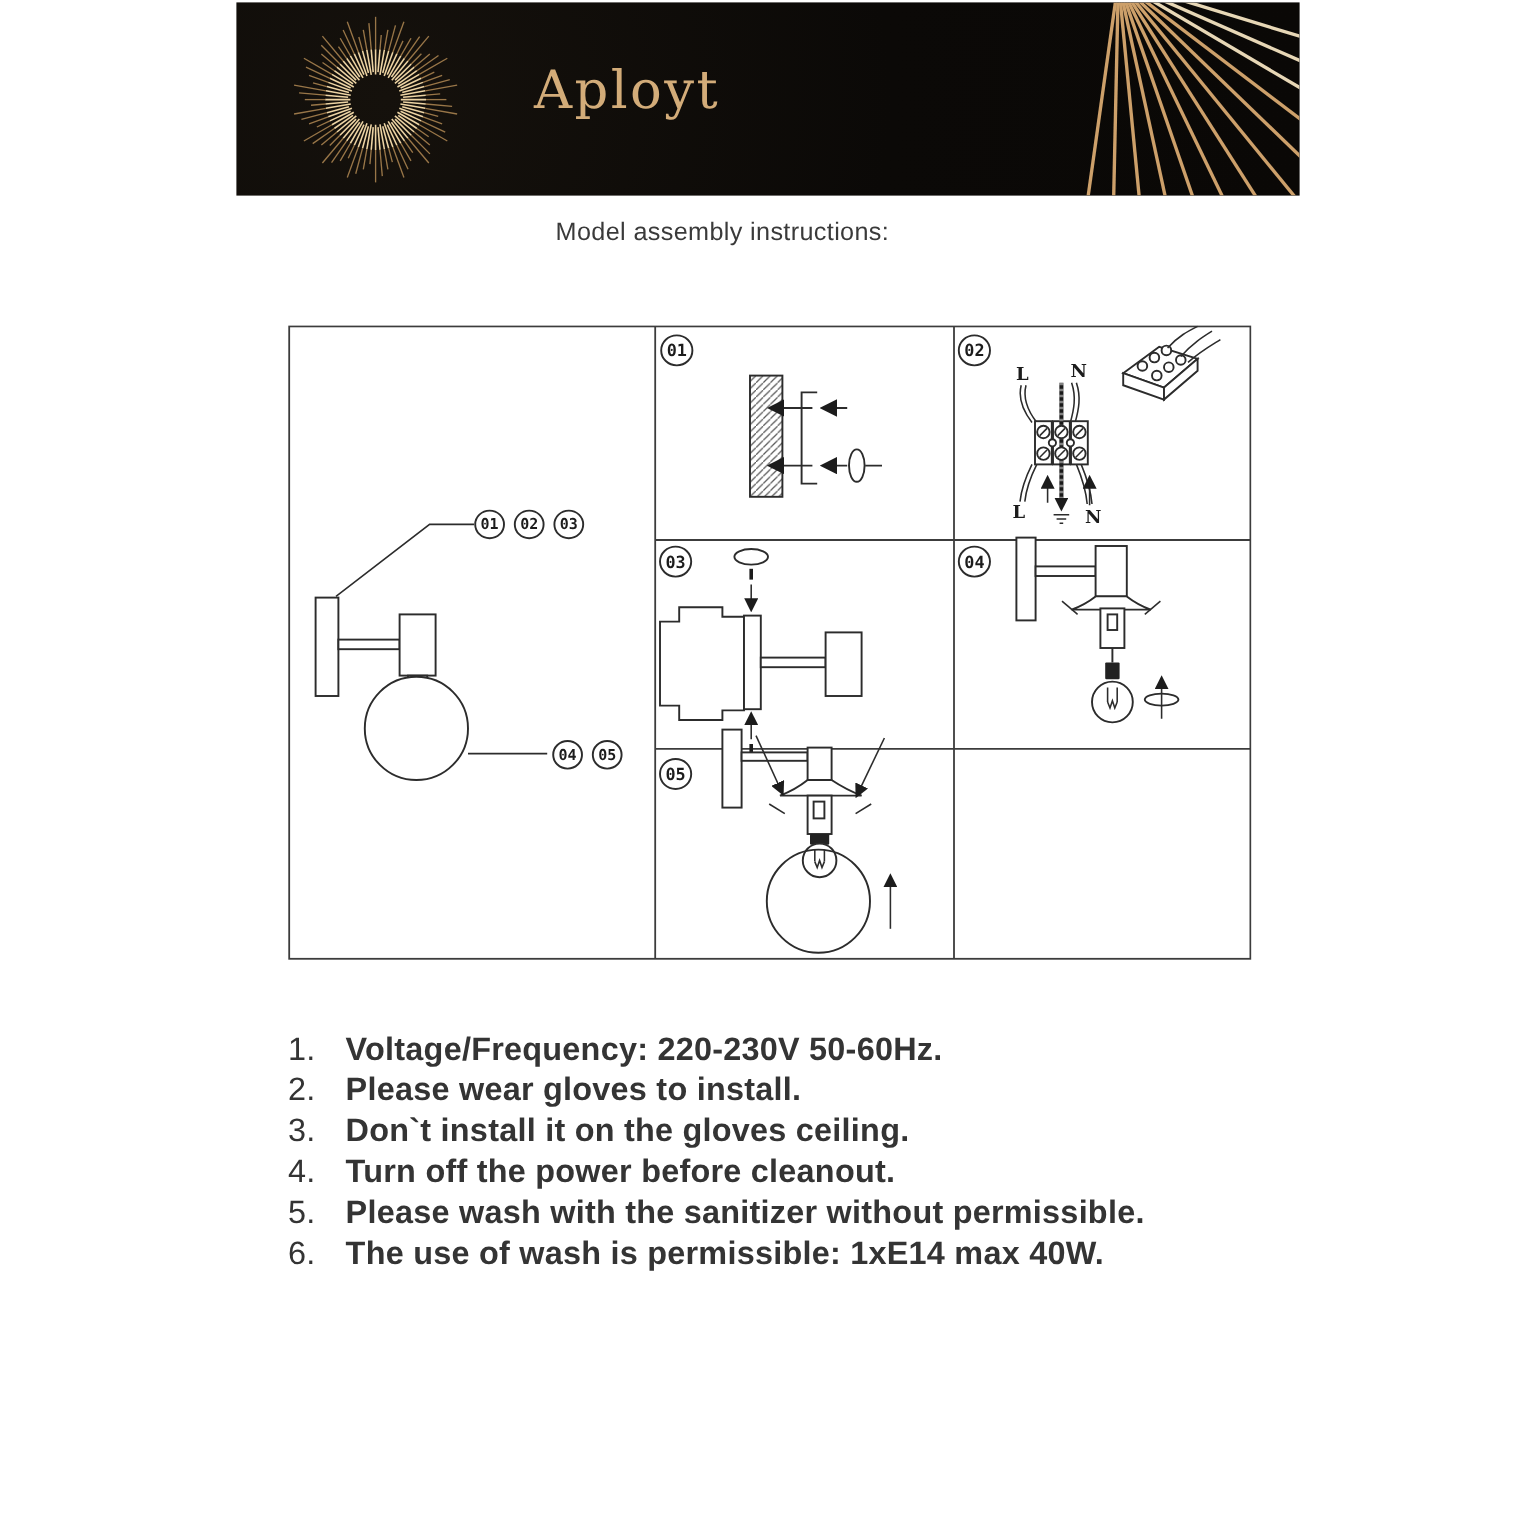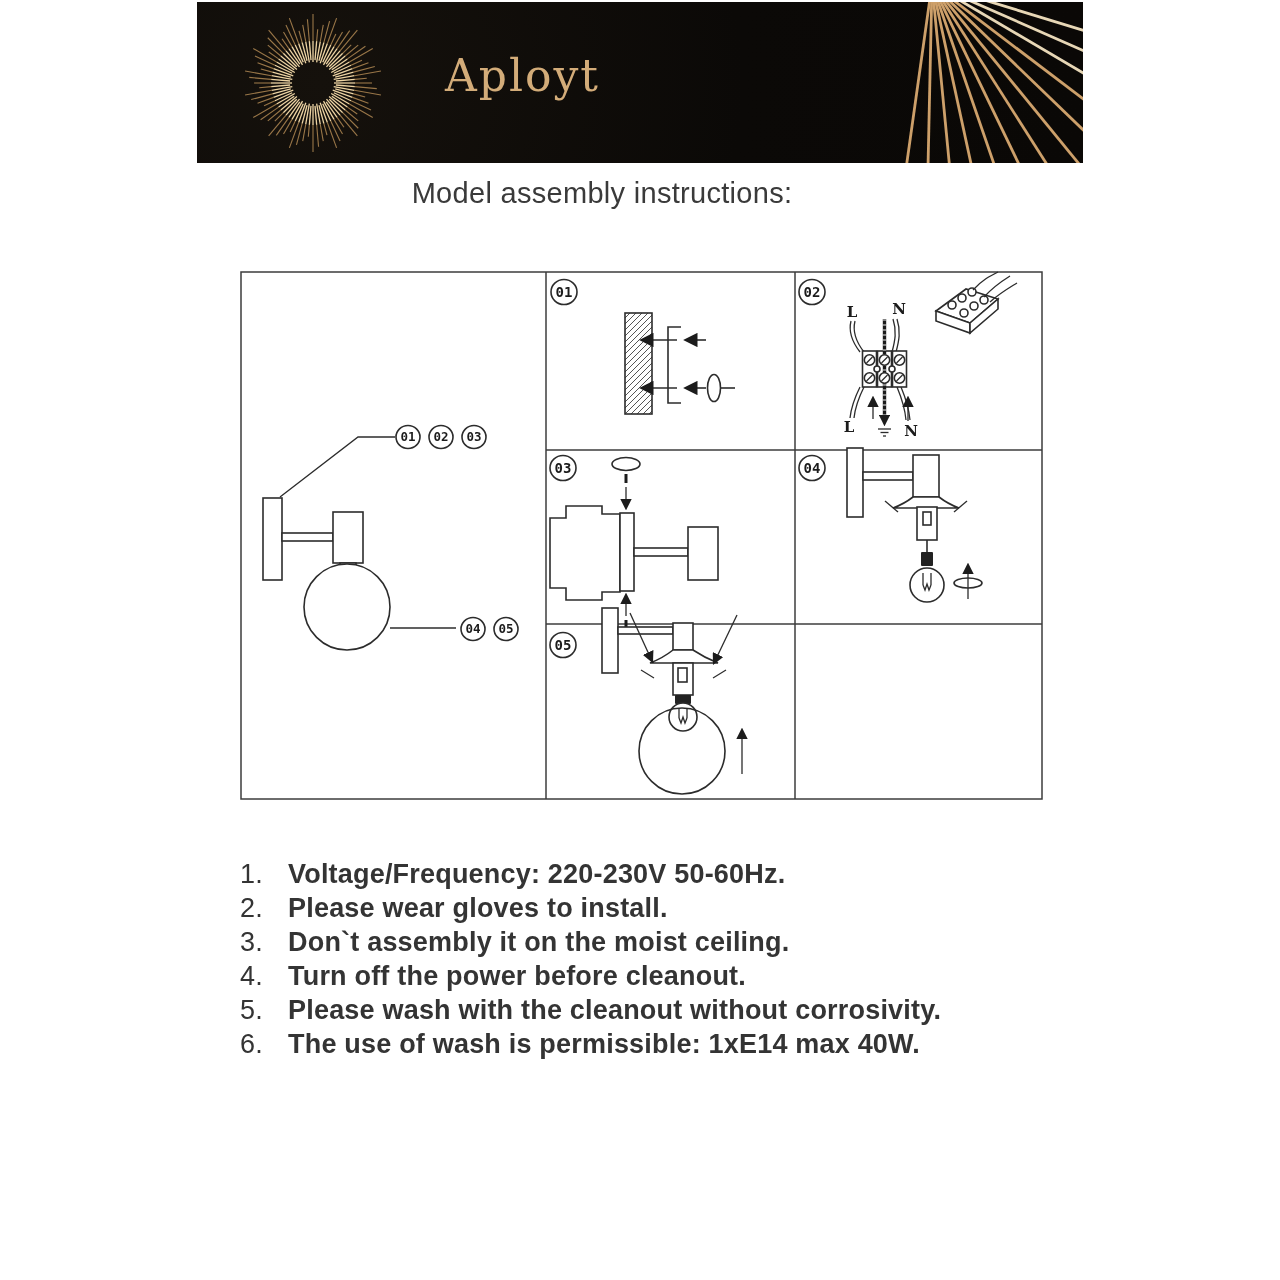--- a/index.html
+++ b/index.html
@@ -15,21 +15,21 @@
   }
   .banner svg{position:absolute;}
   .brand-name{
     position:absolute;left:232px;top:44px;
     font-family:"DejaVu Serif",serif;font-weight:400;
     font-size:44px;line-height:60px;letter-spacing:2px;color:#d3ac79;margin-left:16px;
   }
   
   .title-block{
     position:absolute;left:197px;top:176px;width:810px;text-align:center;
-    color:#3a3a3a;font-size:29px;line-height:35px;letter-spacing:.3px;
+    color:#3a3a3a;font-size:21px;line-height:35px;letter-spacing:.3px;
   }
   
   .diagram{position:absolute;left:240px;top:271px;}
   .diagram .draw{stroke:#2c2c2c;stroke-width:1.6;fill:#ffffff;}
   .diagram .nofill{fill:none;}
   .diagram .thin{stroke-width:1.3;}
   .diagram .dark{fill:#222222;stroke:none;}
   .diagram .grid{stroke:#3c3c3c;stroke-width:1.5;fill:none;}
   .diagram text{fill:#1c1c1c;}
   .badge-t{font-family:"DejaVu Sans Mono",monospace;font-weight:bold;font-size:14px;text-anchor:middle;}
@@ -430,29 +430,29 @@
     <div class="li-row">
       <span class="li-num">1.</span>
       <span class="li-text">Voltage/Frequency: 220-230V 50-60Hz.</span>
     </div>
     <div class="li-row">
       <span class="li-num">2.</span>
       <span class="li-text">Please wear gloves to install.</span>
     </div>
     <div class="li-row">
       <span class="li-num">3.</span>
-      <span class="li-text">Don`t assembly it on the moist ceiling.</span>
+      <span class="li-text">Don`t install it on the gloves ceiling.</span>
     </div>
     <div class="li-row">
       <span class="li-num">4.</span>
       <span class="li-text">Turn off the power before cleanout.</span>
     </div>
     <div class="li-row">
       <span class="li-num">5.</span>
-      <span class="li-text">Please wash with the cleanout without corrosivity.</span>
+      <span class="li-text">Please wash with the sanitizer without permissible.</span>
     </div>
     <div class="li-row">
       <span class="li-num">6.</span>
       <span class="li-text">The use of wash is permissible: 1xE14 max 40W.</span>
     </div>
   </div>
 
 </div>
 
 </body></html>

